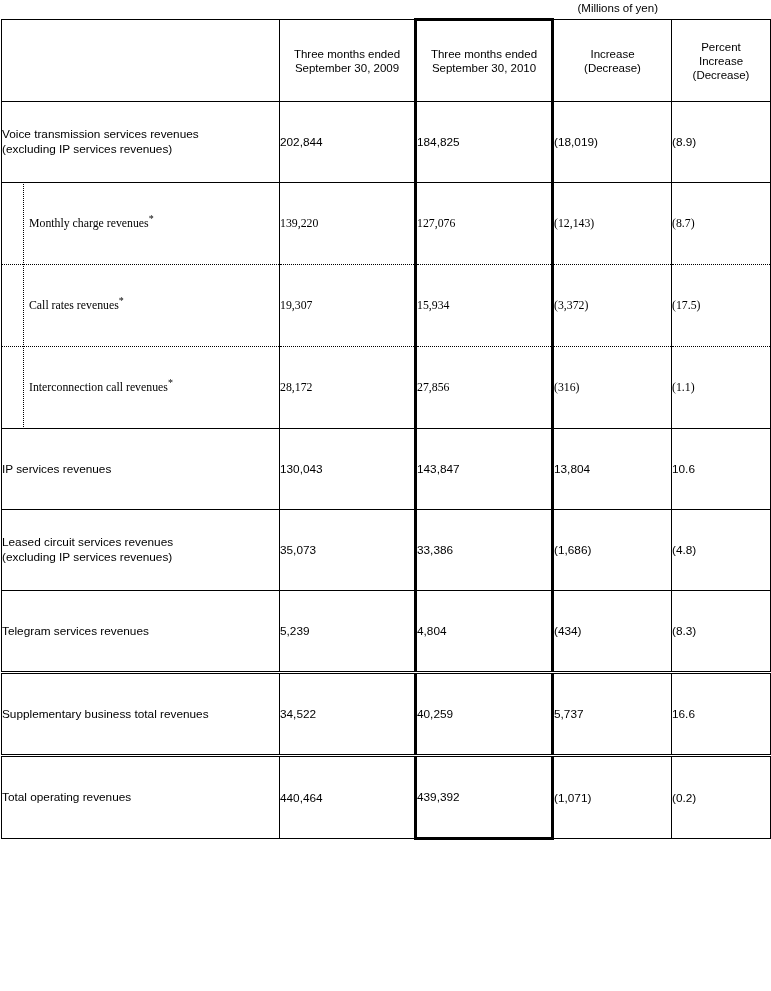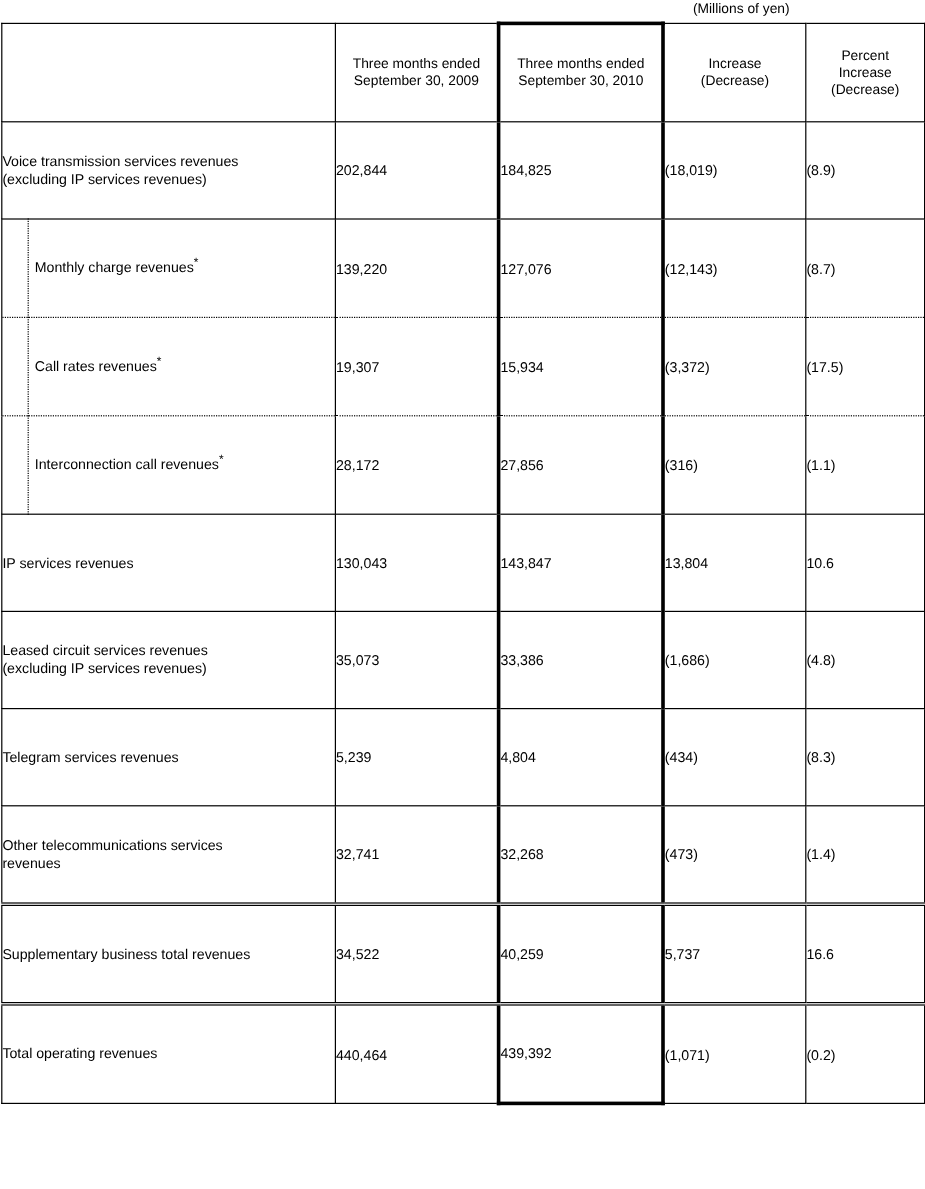--- a/index.html
+++ b/index.html
@@ -79,21 +79,21 @@
   }
   td.num {
     text-align: left;
     padding-right: 21px;
     font-size: 11.8px;
     white-space: nowrap;
   }
   td.num.pct {
   }
   tr.r-main td   { height: 80px; }
-  tr.r-sub  td   { height: 81px; }
+  tr.r-sub  td   { height: 81px; font-family: Liberation Serif, serif; }
 
   
   .thick-l { border-left: 3px solid #000 !important; }
   .thick-r { border-right: 3px solid #000 !important; }
   .thick-t { border-top: 3px solid #000 !important; }
   .thick-b { border-bottom: 3px solid #000 !important; }
 
   
   tr.r-sub td {
     border-top: 1px dotted #000;
@@ -240,30 +240,20 @@
       <tr class="r-main">
         <td class="lbl">
           <div>Telegram services revenues</div>
         </td>
         <td class="num">5,239</td>
         <td class="num thick-l thick-r">4,804</td>
         <td class="num">(434)</td>
         <td class="num pct">(8.3)</td>
       </tr>
 
-      <tr class="r-main">
-        <td class="lbl">
-          <div>Other telecommunications services</div>
-          <div>revenues</div>
-        </td>
-        <td class="num">32,741</td>
-        <td class="num thick-l thick-r">32,268</td>
-        <td class="num">(473)</td>
-        <td class="num pct">(1.4)</td>
-      </tr>
 
 
       <tr class="r-main r-double">
         <td class="lbl">
           <div>Supplementary business total revenues</div>
         </td>
         <td class="num">34,522</td>
         <td class="num thick-l thick-r">40,259</td>
         <td class="num">5,737</td>
         <td class="num pct">16.6</td>

